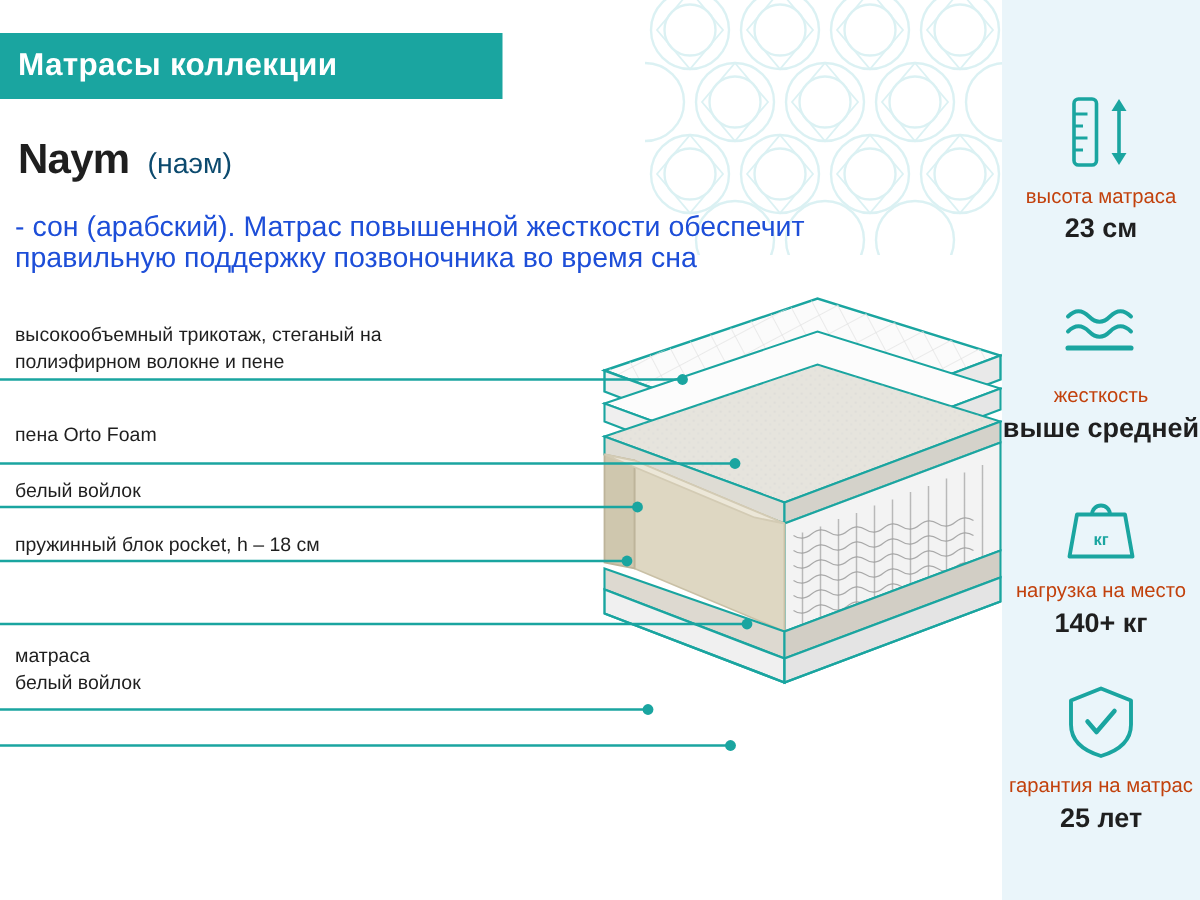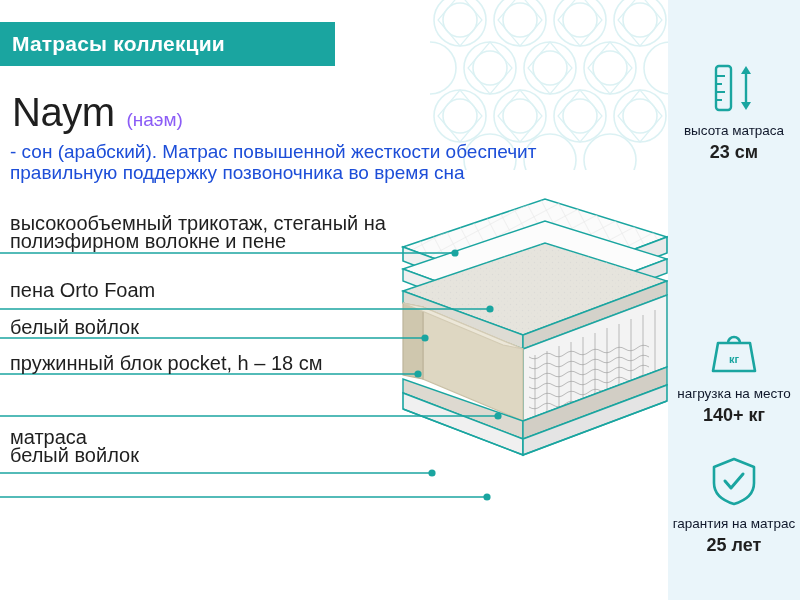--- a/index.html
+++ b/index.html
@@ -51,44 +51,44 @@
   }
 
   .brand-row {
     position: absolute;
     top: 90px;
     left: 12px;
     display: flex;
     align-items: baseline;
   }
   .brand-name {
-    font-size: 40px;
-    font-weight: normal;
+    font-size: 28px;
+    font-weight: bold;
     color: #1f1f1f;
     letter-spacing: -0.5px;
   }
   .brand-translit {
     font-size: 19px;
-    color: #8b5cf6;
+    color: #0c4a6e;
     margin-left: 12px;
   }
 
   .subtitle {
     position: absolute;
     top: 141px;
     left: 10px;
     width: 580px;
     font-size: 19px;
     line-height: 21px;
     color: #1d4ed8;
   }
   .label-item {
     position: absolute;
     left: 10px;
-    font-size: 20px;
+    font-size: 13px;
     line-height: 18px;
     color: #1f1f1f;
     white-space: pre-line;
   }
 
   
   .mattress {
     position: absolute;
     left: 395px;
     top: 195px;
@@ -112,21 +112,21 @@
     text-align: center;
   }
   .feature .ficon {
     display: block;
     margin: 0 auto 8px auto;
     height: 52px;
   }
   .feature .ftext {
     font-size: 13.5px;
     line-height: 17px;
-    color: #0f172a;
+    color: #c2410c;
   }
   .feature .fvalue {
     display: block;
     font-size: 18px;
     font-weight: bold;
     color: #1f1f1f;
     margin-top: 3px;
   }
 </style>
 </head>
@@ -299,20 +299,31 @@
         </g>
         <line x1="42" y1="8" x2="42" y2="44" stroke="#1aa5a0" stroke-width="2.4"></line>
         <path d="M42 4 L37 12 L47 12 Z" fill="#1aa5a0"></path>
         <path d="M42 48 L37 40 L47 40 Z" fill="#1aa5a0"></path>
       </svg>
       <div class="ftext">высота
 матраса</div>
       <span class="fvalue">23 см</span>
     </div>
 
+    <div class="feature" style="top:195px;">
+      <svg class="ficon" width="60" height="44" viewBox="0 0 60 44">
+        <g stroke="#1aa5a0" fill="none" stroke-width="2.6" stroke-linecap="round">
+          <path d="M8 12 q7 -7 14 0 q7 7 14 0 q7 -7 14 0"></path>
+          <path d="M8 22 q7 -7 14 0 q7 7 14 0 q7 -7 14 0"></path>
+        </g>
+        <line x1="8" y1="33" x2="50" y2="33" stroke="#1aa5a0" stroke-width="3.4" stroke-linecap="round"></line>
+      </svg>
+      <div class="ftext">жесткость</div>
+      <span class="fvalue">выше средней</span>
+    </div>
 
     <div class="feature" style="top:325px;">
       <svg class="ficon" width="60" height="52" viewBox="0 0 60 52">
         <path d="M14 18 L46 18 L51 46 L9 46 Z" fill="none" stroke="#1aa5a0" stroke-width="2.6" stroke-linejoin="round"></path>
         <path d="M24 18 a6 6 0 0 1 12 0" fill="none" stroke="#1aa5a0" stroke-width="2.6"></path>
         <text x="30" y="38" text-anchor="middle" font-family="Liberation Sans, sans-serif" font-size="11" font-weight="bold" fill="#1aa5a0">кг</text>
       </svg>
       <div class="ftext">нагрузка на
 место</div>
       <span class="fvalue">140+ кг</span>

